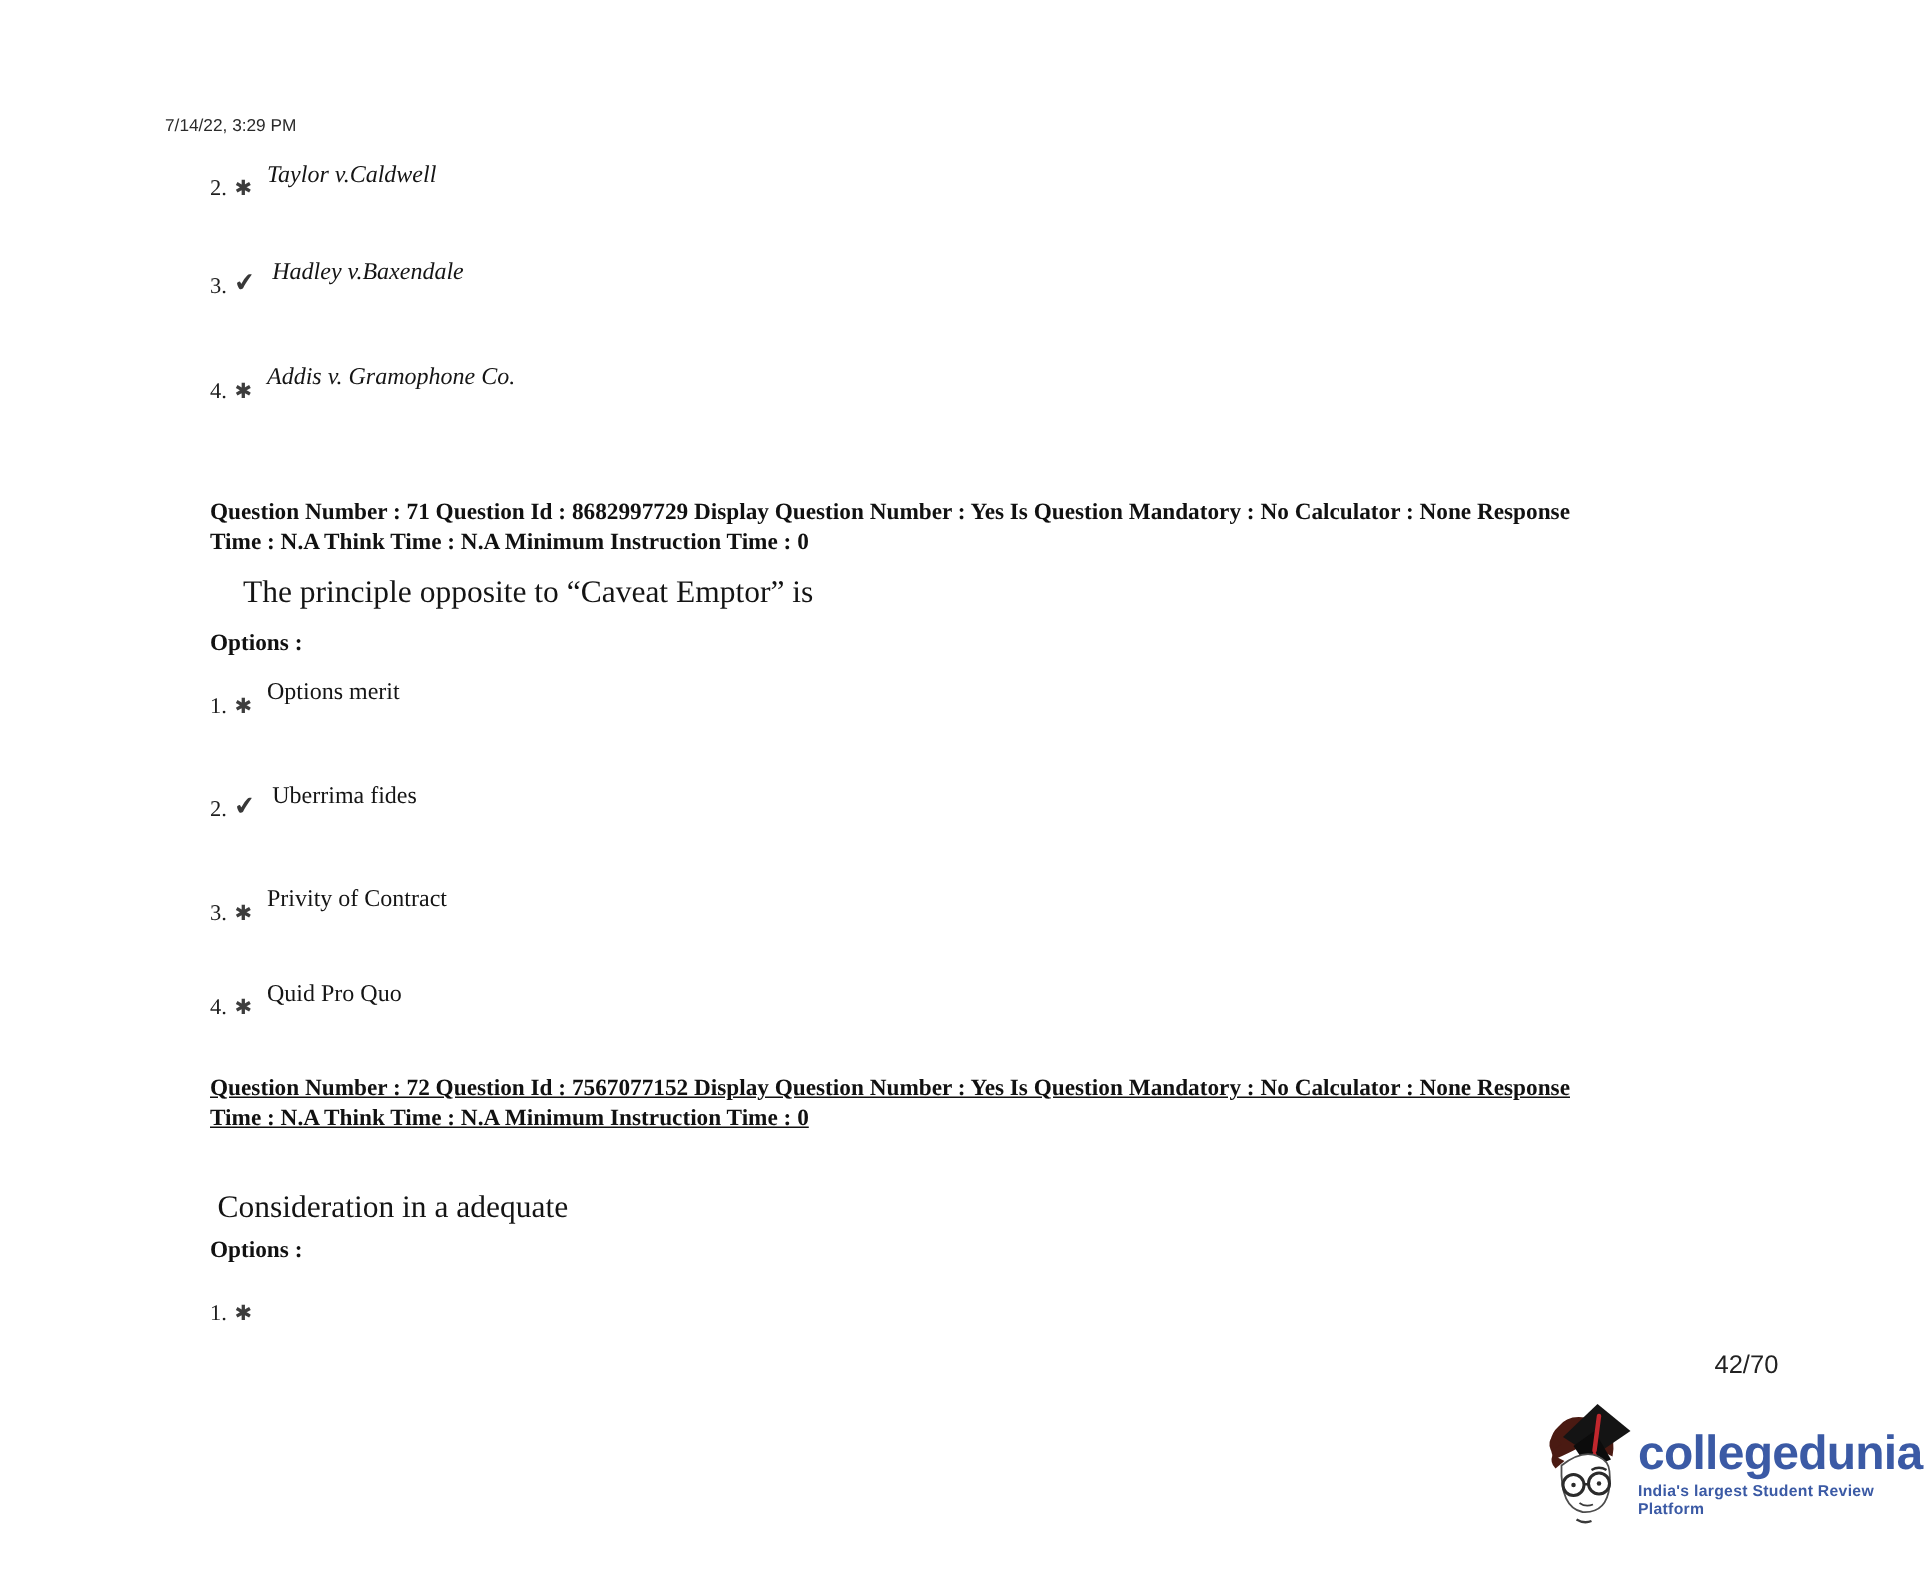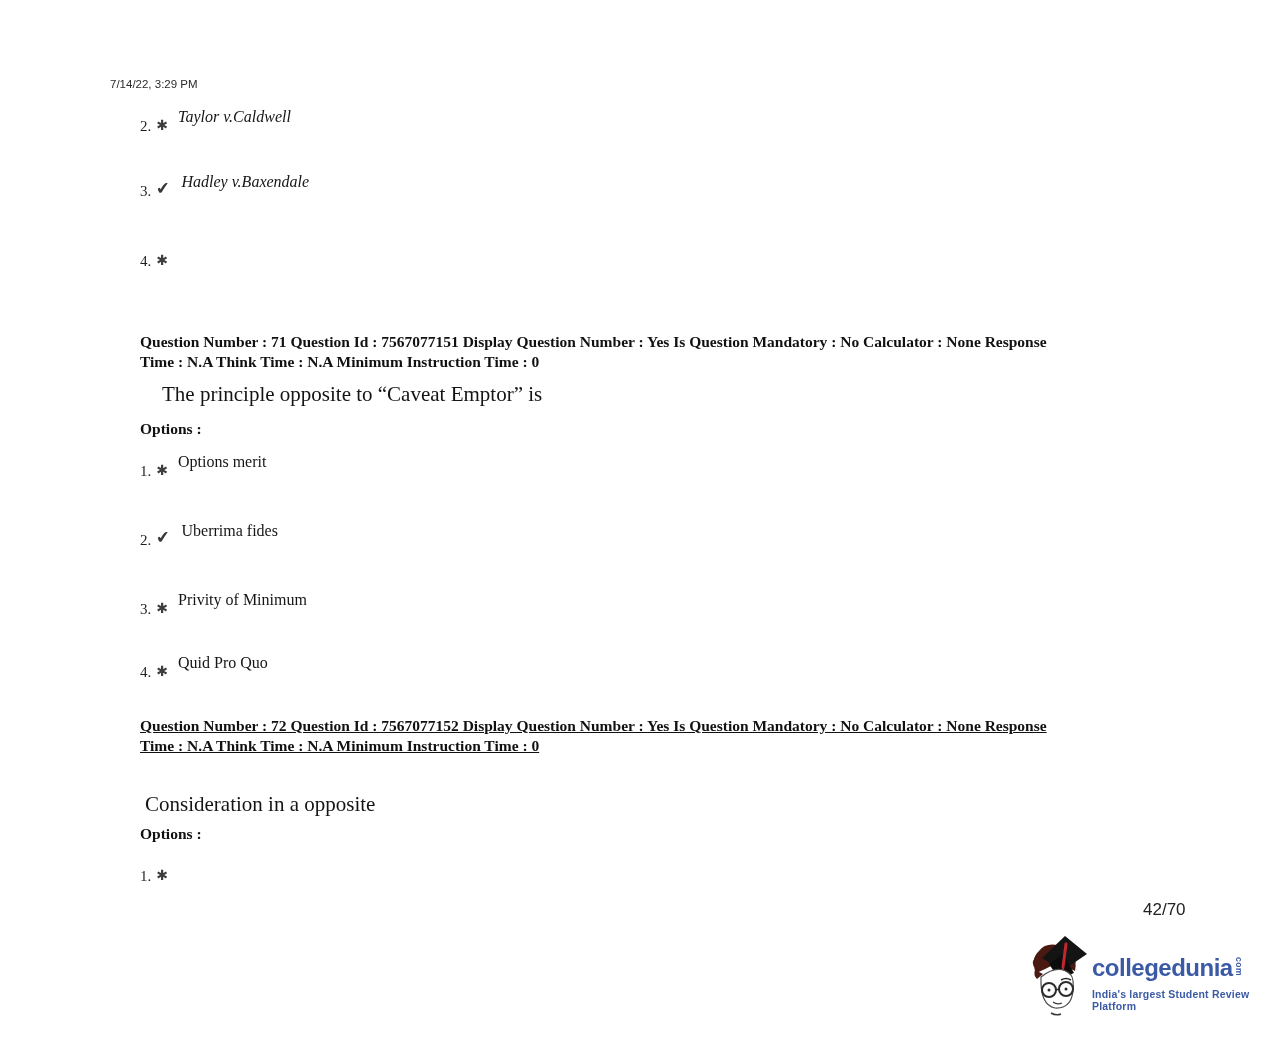--- a/index.html
+++ b/index.html
@@ -30,21 +30,21 @@
   
   .page-indicator {
     position:absolute; left:1143px; top:900px;
     font-family:"Liberation Sans", sans-serif; font-size:17px; color:#222;
   }
   .logo { position:absolute; left:1028px; top:933px; display:flex; align-items:flex-start; }
   .logo-mascot { width:62px; height:85px; flex:0 0 auto; }
   .logo-textcol { margin-left:2px; margin-top:18px; }
   .logo-brand-row { display:flex; align-items:flex-start; }
   .logo-brand {
-    font-family:"Liberation Sans", sans-serif; font-weight:bold; font-size:24px;
+    font-family:"Liberation Sans", sans-serif; font-weight:bold; font-size:32px;
     letter-spacing:-0.5px; line-height:34px;
   }
   .logo-suffix {
     font-family:"Liberation Sans", sans-serif; font-weight:bold; font-size:8.5px;
     writing-mode:vertical-rl; margin-left:1px; margin-top:6px; letter-spacing:0.5px;
   }
   .logo-tagline {
     font-family:"Liberation Sans", sans-serif; font-weight:bold; font-size:10.5px;
     margin-top:3px; letter-spacing:0.2px;
   }
@@ -62,55 +62,56 @@
     <span class="opt-text italic">Taylor v.Caldwell</span>
   </div>
   <div class="opt-row" style="top:169px;">
     <span class="opt-num">3.</span>
     <span class="opt-marker marker-correct">✔</span>
     <span class="opt-text italic">Hadley v.Baxendale</span>
   </div>
   <div class="opt-row" style="top:239px;">
     <span class="opt-num">4.</span>
     <span class="opt-marker marker-wrong">✱</span>
+    <span class="opt-text italic">Addis v. Gramophone Co.</span>
   </div>
 
   <div class="q-header" style="top:332px;">
-    <div>Question Number : 71 Question Id : 7567077151 Display Question Number : Yes Is Question Mandatory : No Calculator : None Response</div>
+    <div>Question Number : 71 Question Id : 8682997729 Display Question Number : Yes Is Question Mandatory : No Calculator : None Response</div>
     <div>Time : N.A Think Time : N.A Minimum Instruction Time : 0</div>
   </div>
   <div class="q-text" style="left:146px; top:382px;margin-left:16px;">The principle opposite  to “Caveat Emptor” is</div>
   <div class="options-label" style="top:420px;">Options :</div>
 
   <div class="opt-row" style="top:449px;">
     <span class="opt-num">1.</span>
     <span class="opt-marker marker-wrong">✱</span>
     <span class="opt-text">Options merit</span>
   </div>
   <div class="opt-row" style="top:518px;">
     <span class="opt-num">2.</span>
     <span class="opt-marker marker-correct">✔</span>
     <span class="opt-text">Uberrima fides</span>
   </div>
   <div class="opt-row" style="top:587px;">
     <span class="opt-num">3.</span>
     <span class="opt-marker marker-wrong">✱</span>
-    <span class="opt-text">Privity of Minimum</span>
+    <span class="opt-text">Privity of Contract</span>
   </div>
   <div class="opt-row" style="top:650px;">
     <span class="opt-num">4.</span>
     <span class="opt-marker marker-wrong">✱</span>
     <span class="opt-text">Quid Pro Quo</span>
   </div>
 
   <div class="q-header" style="top:716px;text-decoration:underline;">
     <div>Question Number : 72 Question Id : 7567077152 Display Question Number : Yes Is Question Mandatory : No Calculator : None Response</div>
     <div>Time : N.A Think Time : N.A Minimum Instruction Time : 0</div>
   </div>
-  <div class="q-text" style="left:145px; top:792px;">Consideration in a opposite</div>
+  <div class="q-text" style="left:145px; top:792px;">Consideration in a adequate</div>
   <div class="options-label" style="top:825px;">Options :</div>
 
   <div class="opt-row" style="top:854px;">
     <span class="opt-num">1.</span>
     <span class="opt-marker marker-wrong">✱</span>
   </div>
 
   <div class="page-indicator">42/70</div>
 
   <div class="logo">

